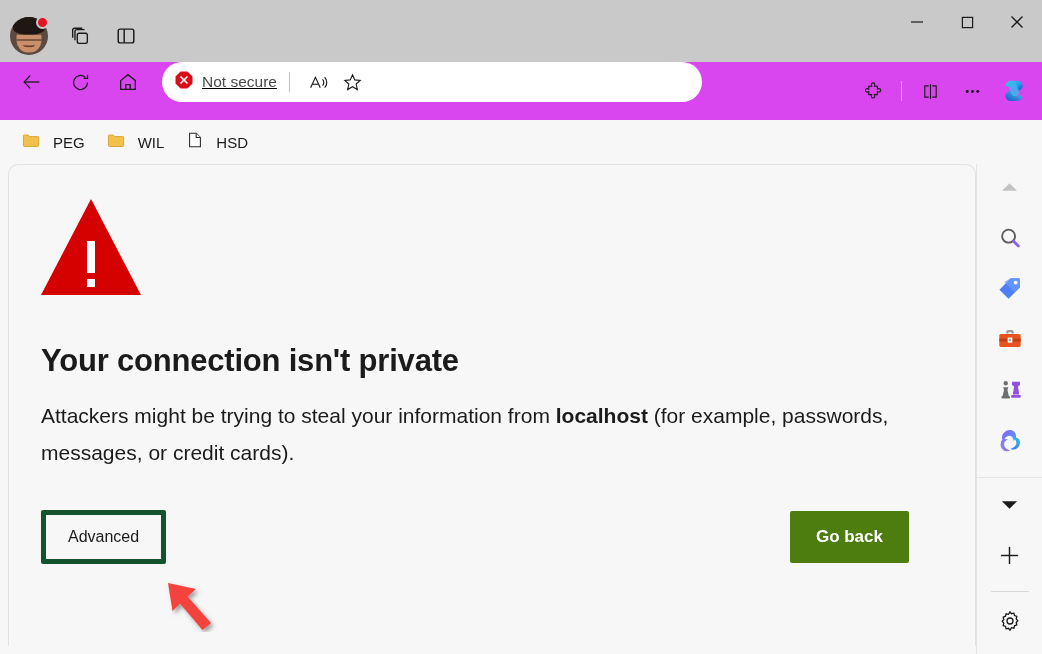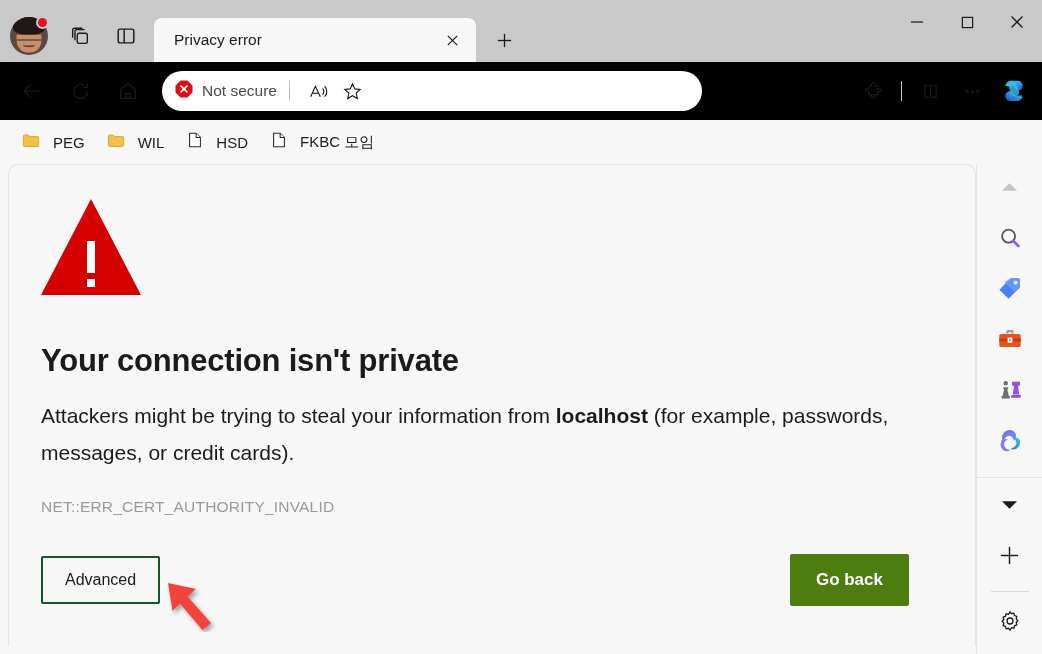--- a/index.html
+++ b/index.html
@@ -136,26 +136,26 @@
     margin-bottom: 18px;
   }
   .wc {
     width: 50px; height: 44px;
     display: flex; align-items: center; justify-content: center;
   }
 
   
   .toolbar {
     height: 58px;
-    background: #000000;
-    display: flex;
-    align-items: center;
+    background: #d946ef;
+    display: flex;
     padding: 0 8px 0 12px;
     flex: 0 0 auto;
     position: relative;
+    text-decoration: underline;
   }
   .nav-btn {
     width: 40px; height: 40px;
     display: flex; align-items: center; justify-content: center;
     border-radius: 6px;
     margin-right: 8px;
   }
   .omnibox {
     flex: 1 1 auto;
     height: 40px;
@@ -308,21 +308,21 @@
   .btn-row {
     display: flex;
     align-items: center;
     margin-top: 38px;
     padding-right: 26px;
   }
   .btn-advanced {
     font-size: 16px;
     color: #1b1b1b;
     background: #f7f7f7;
-    border: 2px solid #14532d;
+    border: 5px solid #14532d;
     border-radius: 2px;
     padding: 13px 22px;
     cursor: default;
   }
   .btn-goback {
     margin-left: auto;
     font-size: 17px;
     font-weight: bold;
     color: #ffffff;
     background: #4d7c0f;
@@ -394,37 +394,20 @@
       </div>
 
       <div class="tb-icon-btn">
         <svg width="22" height="22" viewBox="0 0 24 24" fill="none" stroke="#1b1b1b" stroke-width="1.6">
           <rect x="3.5" y="4.5" width="17" height="15" rx="2"></rect>
           <line x1="10" y1="4.5" x2="10" y2="19.5"></line>
         </svg>
       </div>
     </div>
 
-    <div class="tabstrip">
-      <div class="tab">
-        <span class="tab-title">Privacy error</span>
-        <span class="tab-close">
-          <svg width="15" height="15" viewBox="0 0 16 16" stroke="#1b1b1b" stroke-width="1.3">
-            <line x1="3" y1="3" x2="13" y2="13"></line>
-              <line x1="13" y1="3" x2="3" y2="13"></line>
-          </svg>
-        </span>
-      </div>
-      <div class="newtab">
-        <svg width="19" height="19" viewBox="0 0 20 20" stroke="#1b1b1b" stroke-width="1.4">
-          <line x1="10" y1="3" x2="10" y2="17"></line>
-            <line x1="3" y1="10" x2="17" y2="10"></line>
-        </svg>
-      </div>
-    </div>
 
     <div class="wincontrols">
       <div class="wc">
         <svg width="14" height="14" viewBox="0 0 14 14" stroke="#1b1b1b" stroke-width="1.2">
             <line x1="1" y1="7" x2="13" y2="7"></line>
           </svg>
       </div>
       <div class="wc">
         <svg width="13" height="13" viewBox="0 0 14 14" fill="none" stroke="#1b1b1b" stroke-width="1.3">
             <rect x="1.5" y="1.5" width="11" height="11"></rect>
@@ -549,45 +532,35 @@
     </div>
     <div class="bm">
       <span>
         <svg width="18" height="18" viewBox="0 0 20 20" fill="#ffffff" stroke="#2b2b2b" stroke-width="1.2">
           <path d="M4 2.5h7.3L16 7.2V17.5H4z"></path>
             <path d="M11.3 2.5v4.7H16"></path>
         </svg>
       </span>
       <span class="bm-label">HSD</span>
     </div>
-    <div class="bm">
-      <span>
-        <svg width="18" height="18" viewBox="0 0 20 20" fill="#ffffff" stroke="#2b2b2b" stroke-width="1.2">
-          <path d="M4 2.5h7.3L16 7.2V17.5H4z"></path>
-            <path d="M11.3 2.5v4.7H16"></path>
-        </svg>
-      </span>
-      <span class="bm-label">FKBC 모임</span>
-    </div>
   </div>
 
   <div class="bodyrow">
     <div class="content-shell">
       <div class="content">
 
         <div class="warn-tri">
           <div class="bang-bar"></div>
           <div class="bang-dot"></div>
         </div>
 
         <h1 class="err-title">Your connection isn't private</h1>
 
         <p class="err-body"><span>Attackers might be trying to steal your information from </span><b>localhost</b><span> (for example, passwords, messages, or credit cards).</span></p>
 
-        <div class="err-code">NET::ERR_CERT_AUTHORITY_INVALID</div>
 
         <div class="btn-row">
           <button class="btn-advanced">Advanced</button>
           <button class="btn-goback">Go back</button>
         </div>
       </div>
     </div>
 
     <div class="sidebar">
       <div class="sb-btn">

